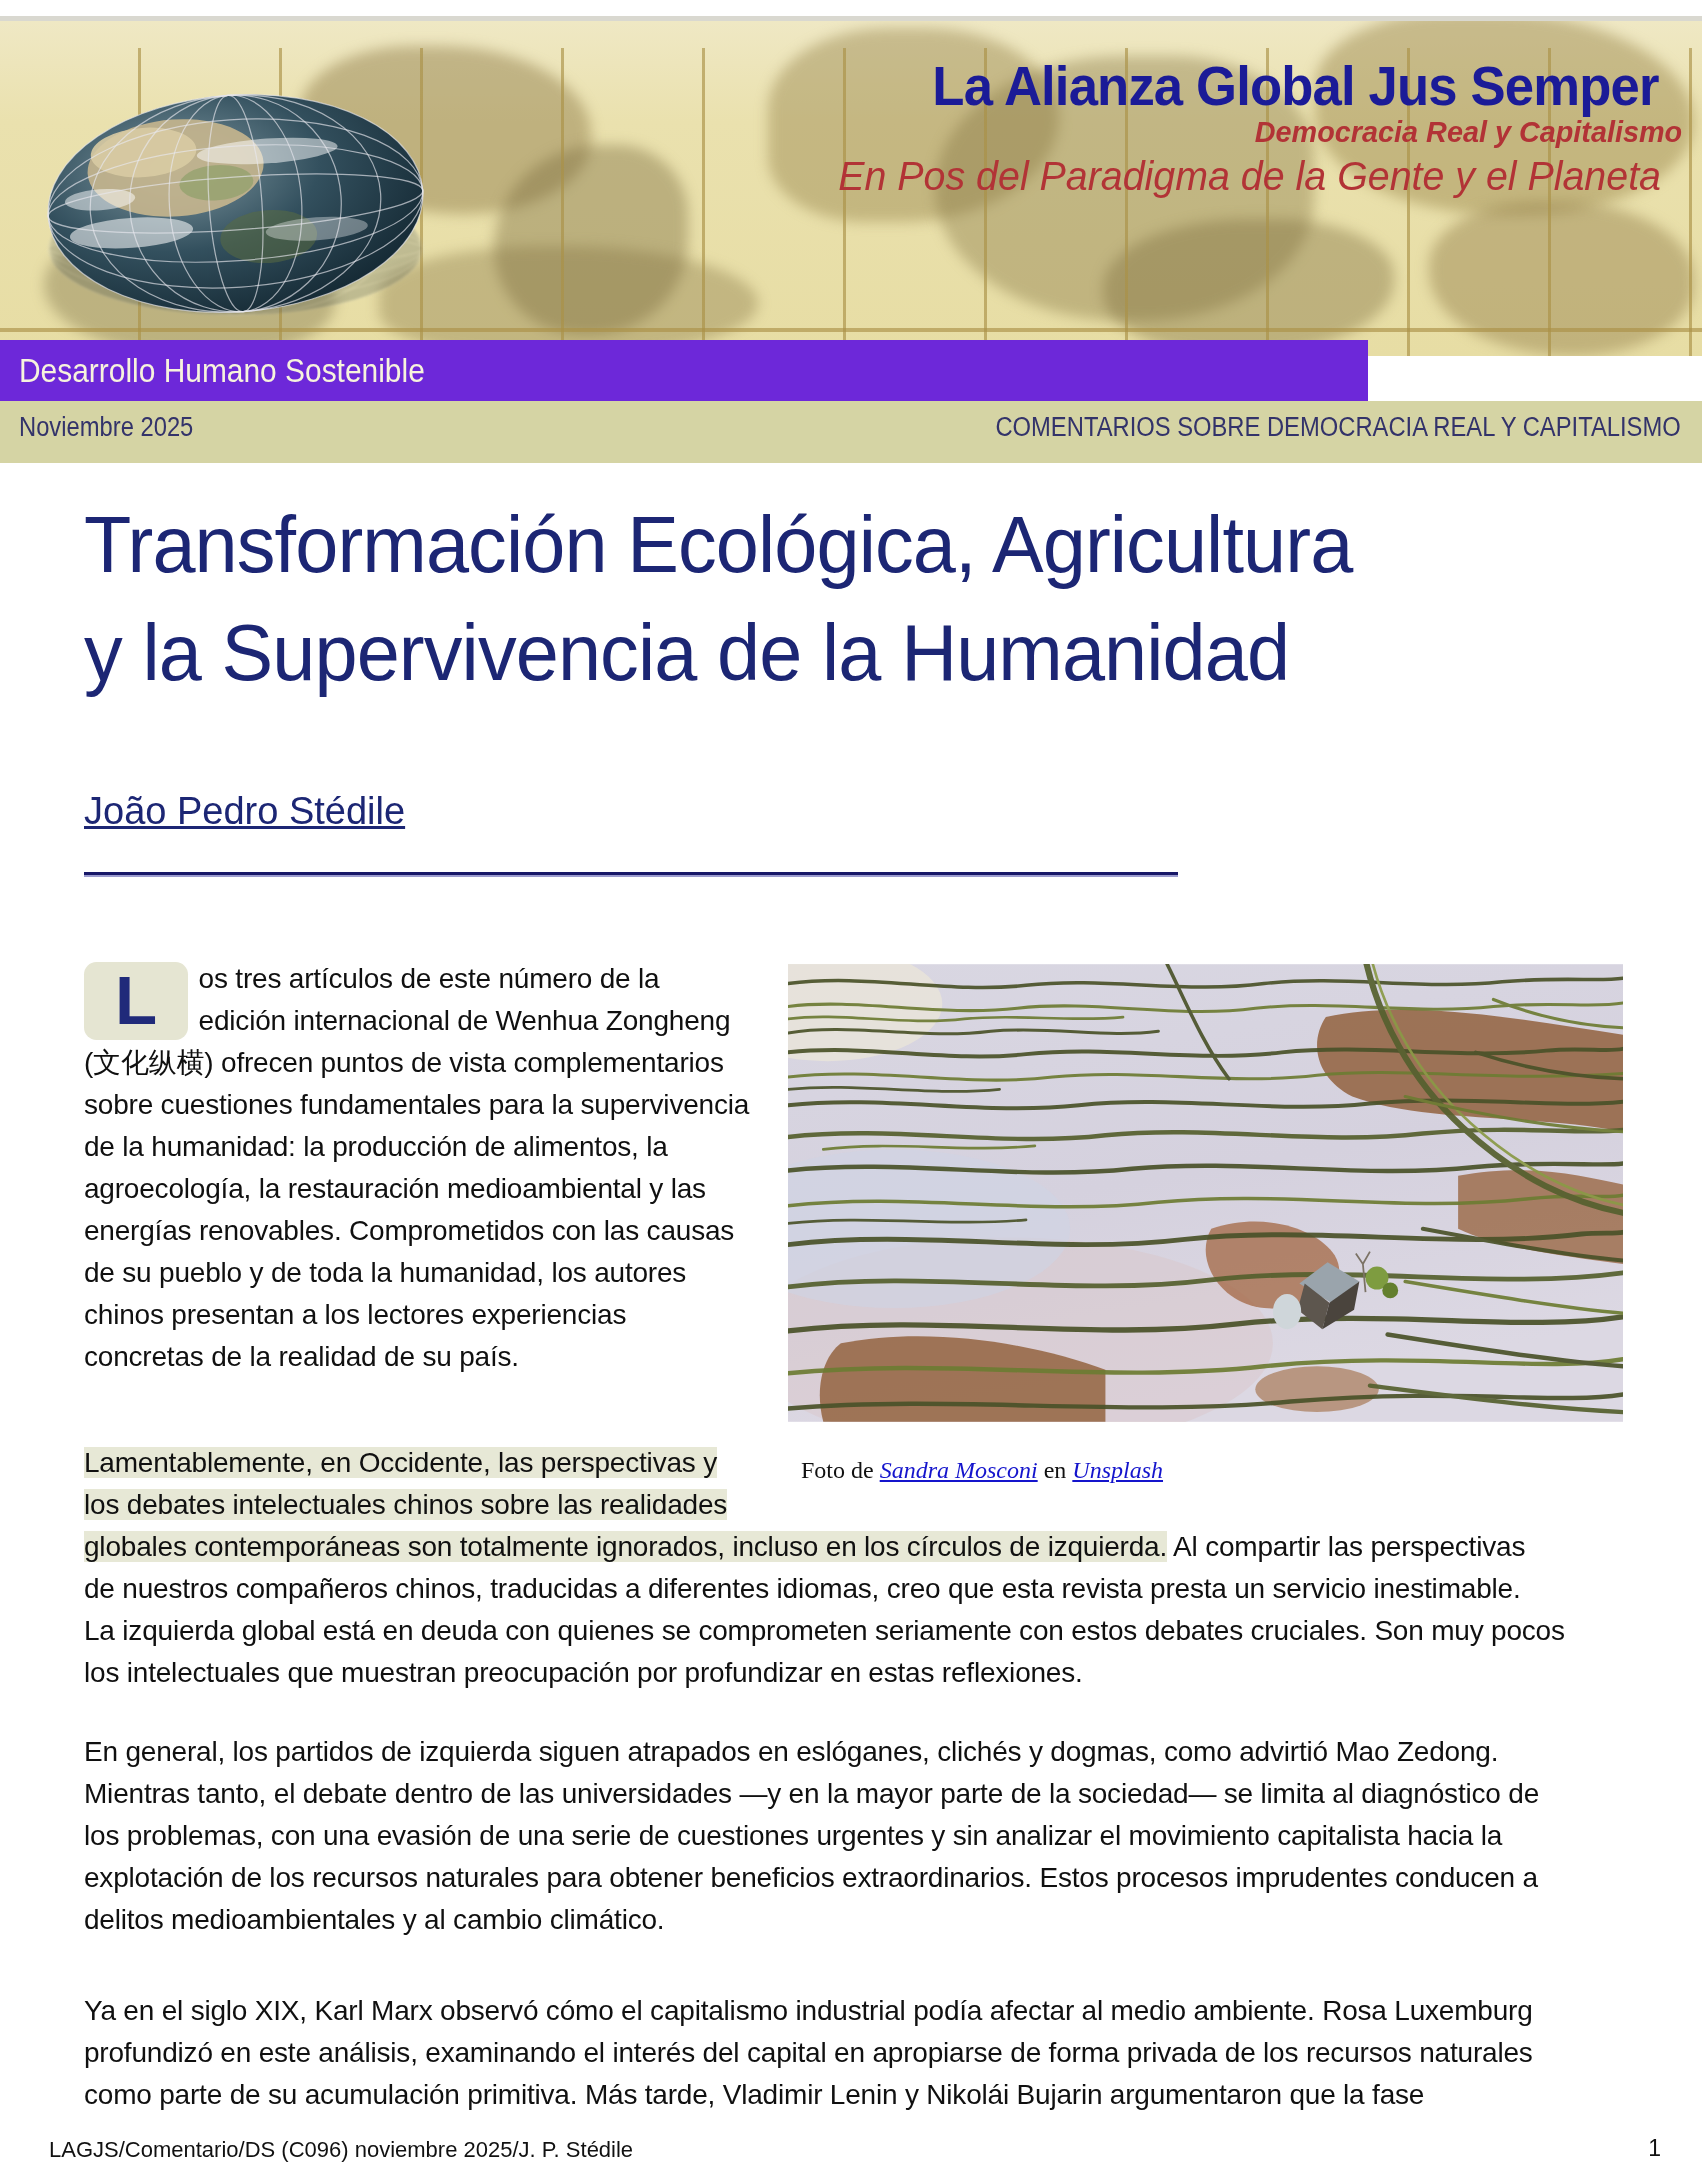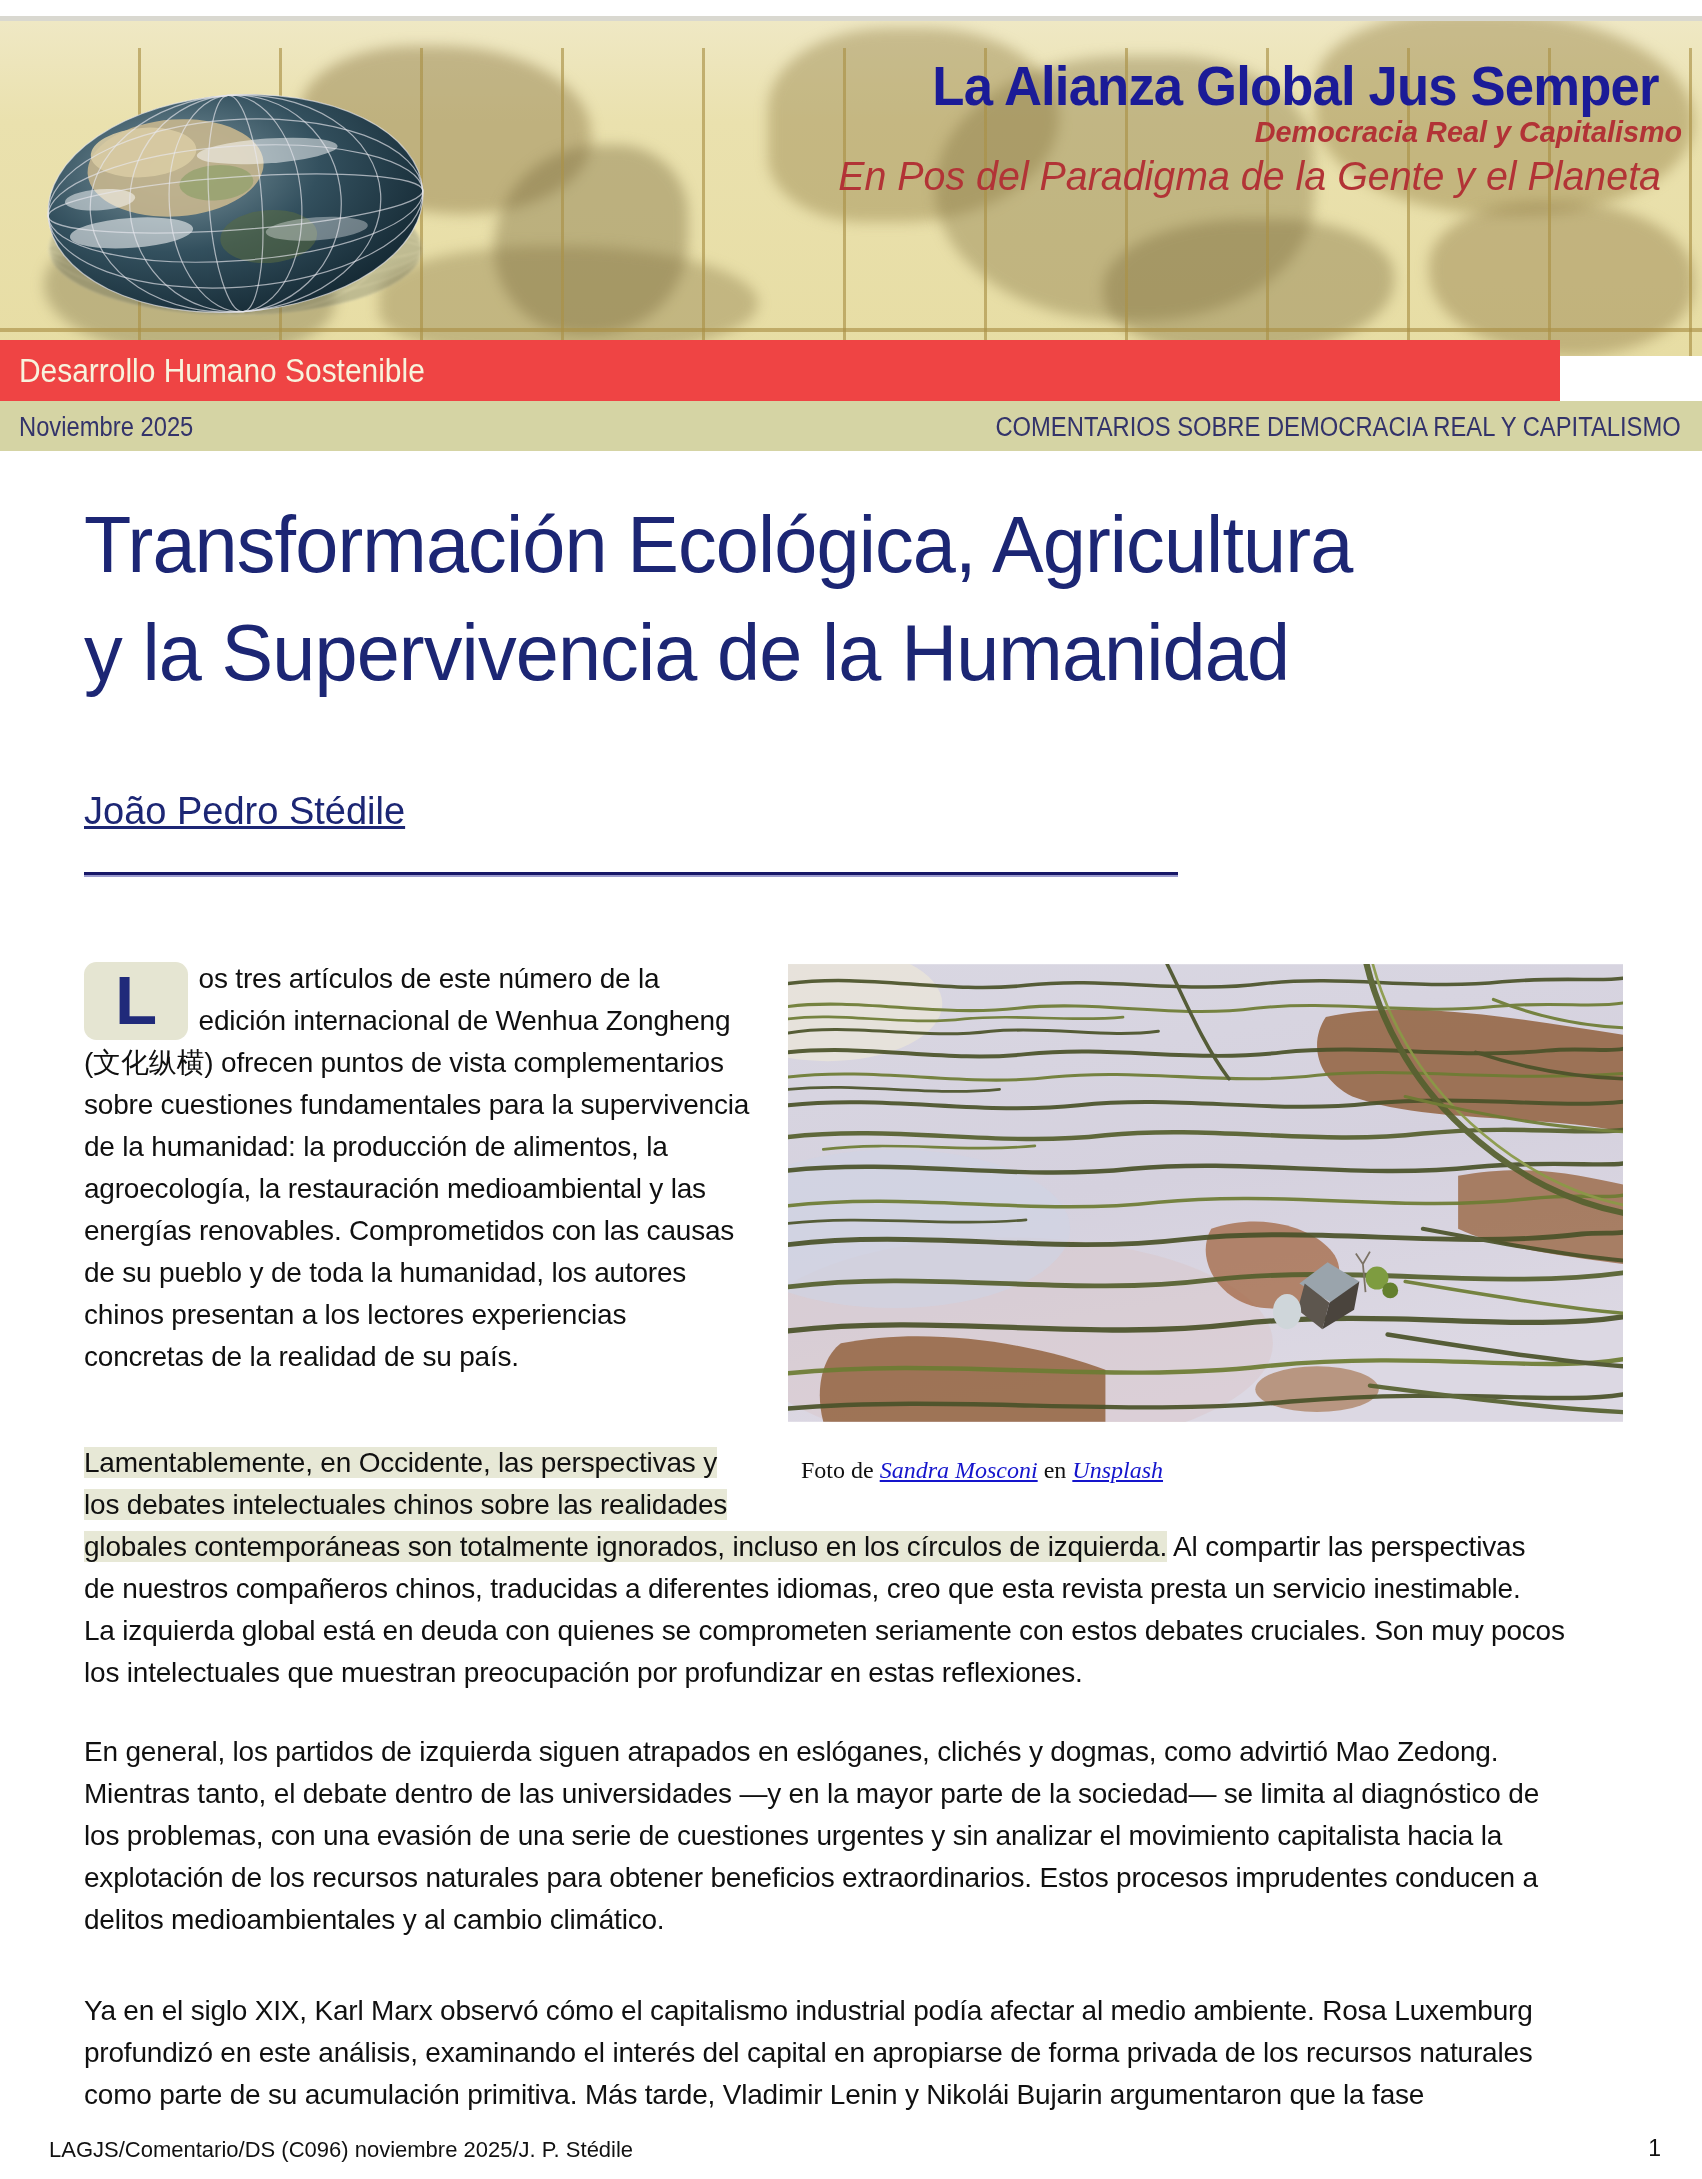--- a/index.html
+++ b/index.html
@@ -18,24 +18,24 @@
   .globe-reflect{position:absolute;left:46px;top:296px;width:379px;height:222px;
     transform:scaleY(-.62);transform-origin:top;opacity:.2;filter:blur(1.8px);}
   .h-title{position:absolute;right:44px;top:32px;font-size:56px;font-weight:600;color:#1b1b97;
     letter-spacing:-0.9px;transform:scaleX(.94);transform-origin:right;white-space:nowrap;}
   .h-sub{position:absolute;right:21px;top:94px;font-size:30px;font-style:italic;font-weight:600;
     color:#b23336;transform:scaleX(.96);transform-origin:right;white-space:nowrap;}
   .h-motto{position:absolute;right:42px;top:132px;font-size:41px;font-style:italic;
     color:#b23336;transform:scaleX(.96);transform-origin:right;white-space:nowrap;}
 
   
-  .band1{position:absolute;left:0;top:340px;width:1560px;height:62px;background:#ef4444;}
+  .band1{position:absolute;left:0;top:340px;width:1368px;height:62px;background:#6d28d9;}
   .band1 span{position:absolute;left:19.4px;top:10.6px;font-size:34px;color:#f7f3dd;
     transform:scaleX(.88);transform-origin:left;white-space:nowrap;}
-  .band2{position:absolute;left:0;top:401px;width:1703px;height:50px;background:#d5d4a4;}
+  .band2{position:absolute;left:0;top:401px;width:1703px;height:62px;background:#d5d4a4;}
   .band2 .date{position:absolute;left:19.4px;top:10.6px;font-size:27px;color:#33336a;
     transform:scaleX(.88);transform-origin:left;white-space:nowrap;}
   .band2 .cat{position:absolute;right:22px;top:10.6px;font-size:27px;color:#33336a;
     transform:scaleX(.88);transform-origin:right;white-space:nowrap;}
 
   
   .a-title{position:absolute;left:84px;top:491px;font-size:79px;line-height:108px;color:#1c2674;
     letter-spacing:-0.9px;transform:scaleX(.98);transform-origin:left;white-space:nowrap;font-weight:400;}
   .author{position:absolute;left:84px;top:790px;font-size:38px;color:#1c2674;white-space:nowrap;text-decoration:underline;}
   .rule{position:absolute;left:84px;top:872px;width:1094px;height:5.3px;

